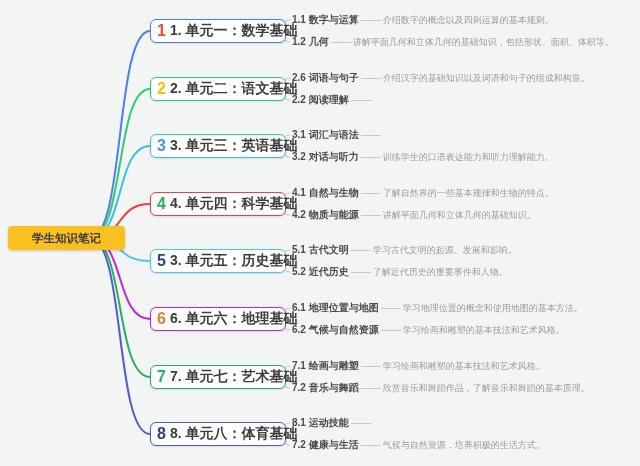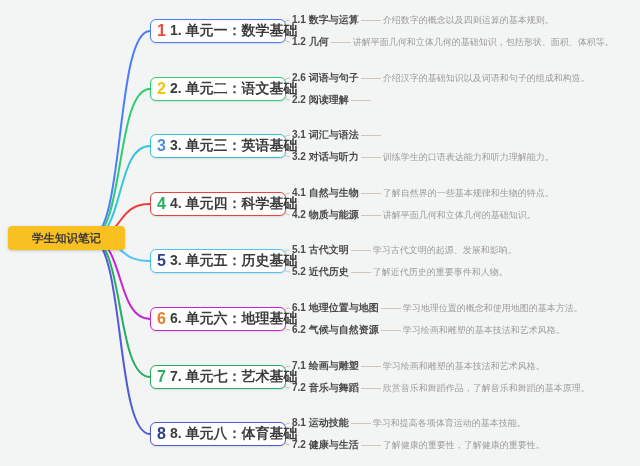--- a/index.html
+++ b/index.html
@@ -202,21 +202,20 @@
     <span class="cdesc">欣赏音乐和舞蹈作品，了解音乐和舞蹈的基本原理。</span>
   </div>
 
   <div class="node b7" style="border-color: rgb(79, 91, 213);">
     <span class="num" style="color: rgb(45, 63, 143);">8</span>
     <span class="nlabel">8. 单元八：体育基础</span>
   </div>
   <div class="row b7c0">
     <span class="clabel">8.1 运动技能</span>
     <span class="conn"></span>
-    <span class="cdesc">学习和提高各项体育运动的基本技能。</span>
   </div>
   <div class="row b7c1">
     <span class="clabel">7.2 健康与生活</span>
     <span class="conn"></span>
-    <span class="cdesc">了解健康的重要性，了解健康的重要性。</span>
+    <span class="cdesc">气候与自然资源，培养积极的生活方式。</span>
   </div>
 
 </div>
 
 </body></html>

